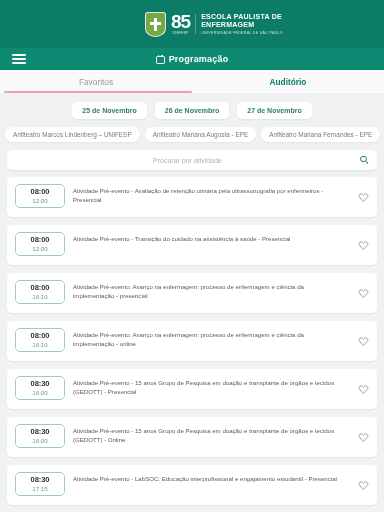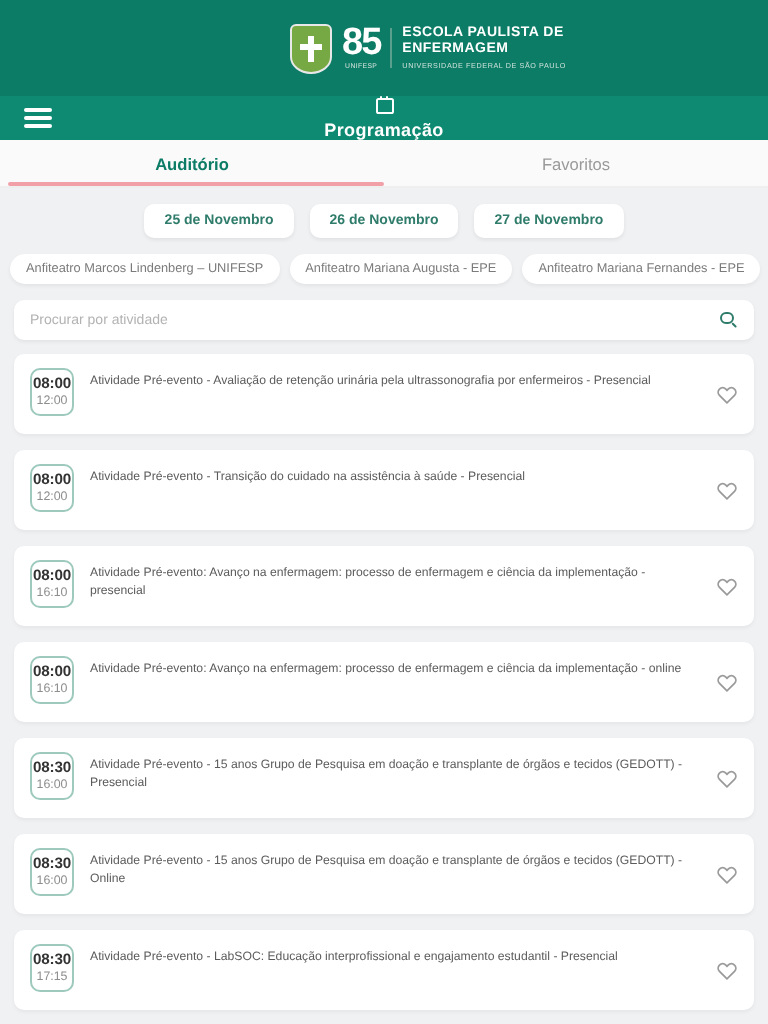--- a/index.html
+++ b/index.html
@@ -64,21 +64,20 @@
   }
   .hamburger {
     width: 30px; display: flex; flex-direction: column; gap: 2.5px;
     align-items: center; justify-content: center; cursor: pointer; margin-left: 4px;
   }
   .hamburger span { display: block; width: 14px; height: 1.6px; background: #ffffff; border-radius: 1px; }
   .appbar-title {
     position: absolute; left: 0; right: 0; top: 0; bottom: 0;
     display: flex; align-items: center; justify-content: center; gap: 4px;
     pointer-events: none;
-    flex-direction: column;
   }
   .appbar-title .t { font-size: 9px; font-weight: 700; color: #ffffff; letter-spacing: .2px; }
   .cal-icon { width: 9px; height: 9px; position: relative; }
   .cal-icon .body {
     position: absolute; left: 0; top: 1px; width: 9px; height: 8px;
     border: 1.1px solid #ffffff; border-radius: 1.3px;
   }
   .cal-icon .p1, .cal-icon .p2 {
     position: absolute; top: 0; width: 1.2px; height: 2.4px; background: #ffffff; border-radius: .5px;
   }
@@ -123,42 +122,42 @@
 
   
   .search-wrap { padding: 2px 7px 7px 7px; }
   .search {
     background: #ffffff; border-radius: 5px; height: 20px;
     display: flex; align-items: center; padding: 0 8px;
     box-shadow: 0 1px 2px rgba(0,0,0,.06);
   }
   .search input {
     flex: 1; border: 0; outline: 0; font-size: 7px; color: #555;
-    font-family: "Liberation Sans", sans-serif; background: transparent;
+    font-family: "Liberation Sans", sans-serif; background: transparent; text-align: center;
   }
   .search input::placeholder { color: #b2b2b2; }
   .search-icon { width: 9px; height: 9px; position: relative; flex: 0 0 auto; }
   .search-icon .ring {
     position: absolute; left: 0; top: 0; width: 6.5px; height: 6.5px;
     border: 1.1px solid #2f7c6b; border-radius: 50%;
   }
   .search-icon .handle {
     position: absolute; left: 5.6px; top: 5.6px; width: 3.2px; height: 1.1px;
     background: #2f7c6b; transform: rotate(45deg); transform-origin: left center; border-radius: 1px;
   }
 
   
   .cards { padding: 0 7px; display: flex; flex-direction: column; gap: 8px; }
   .card {
     background: #ffffff; border-radius: 5px; padding: 7px 8px;
     display: flex; align-items: flex-start; gap: 8px; min-height: 40px;
     box-shadow: 0 1px 2px rgba(0,0,0,.05);
   }
   .time-badge {
-    flex: 0 0 auto; width: 22px;
+    flex: 0 0 auto; width: 50px;
     border: 1px solid #9ec9bd; border-radius: 5px;
     padding: 3px 0 3px 0; text-align: center; background: #ffffff;
   }
   .time-badge .start { font-size: 7.6px; font-weight: 700; color: #333333; line-height: 1.15; letter-spacing: -.1px; }
   .time-badge .end { font-size: 6.2px; color: #8d8d8d; line-height: 1.2; }
   .card-title {
     flex: 1 1 auto; font-size: 6.1px; color: #5b5b5b; line-height: 1.55;
     padding-top: 2px; padding-right: 4px;
   }
   .heart {
@@ -199,22 +198,22 @@
       <div class="cal-icon">
         <div class="p1"></div>
           <div class="p2"></div>
           <div class="body"></div>
       </div>
       <div class="t">Programação</div>
     </div>
   </div>
 
   <div class="tabs">
+    <div class="tab">Favoritos</div>
     <div class="tab active">Auditório</div>
-    <div class="tab">Favoritos</div>
     <div class="tab-underline"></div>
   </div>
 
   <div class="content">
 
     <div class="dates">
       <div class="date-chip">25 de Novembro</div>
       <div class="date-chip">26 de Novembro</div>
       <div class="date-chip">27 de Novembro</div>
     </div>

